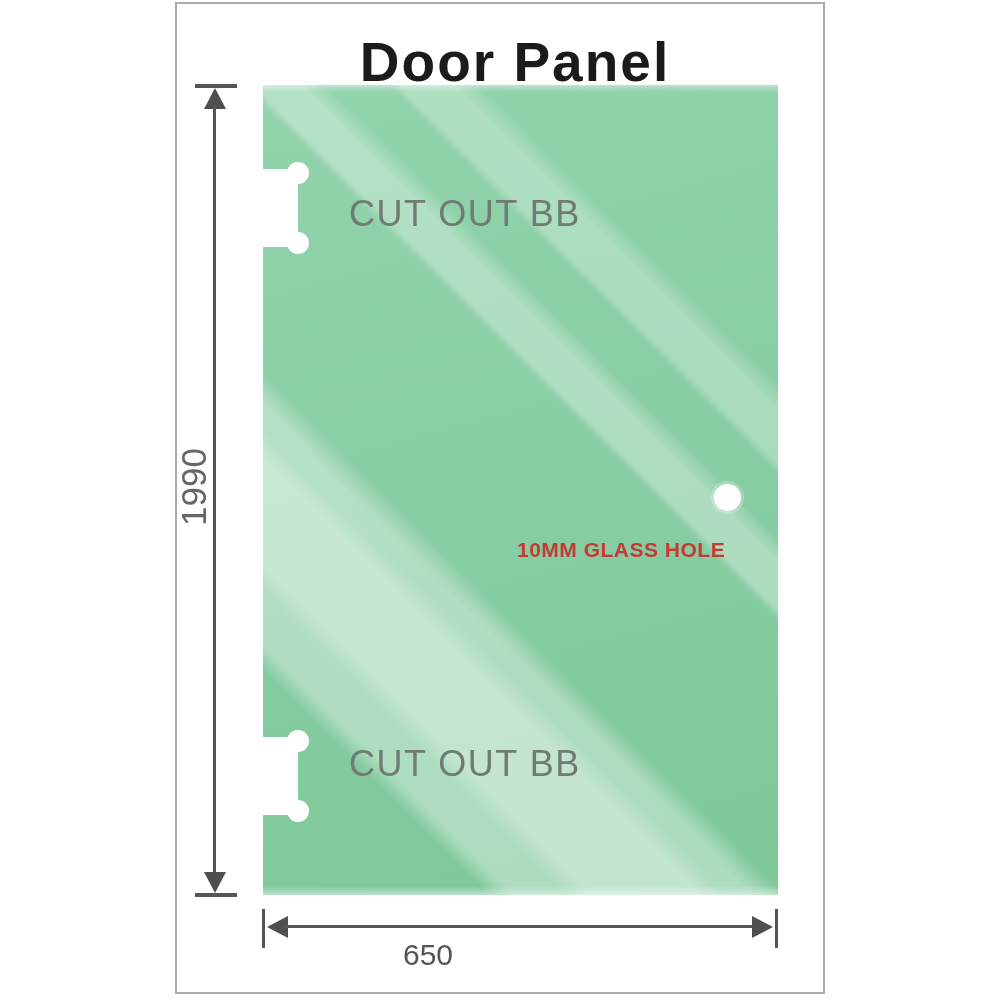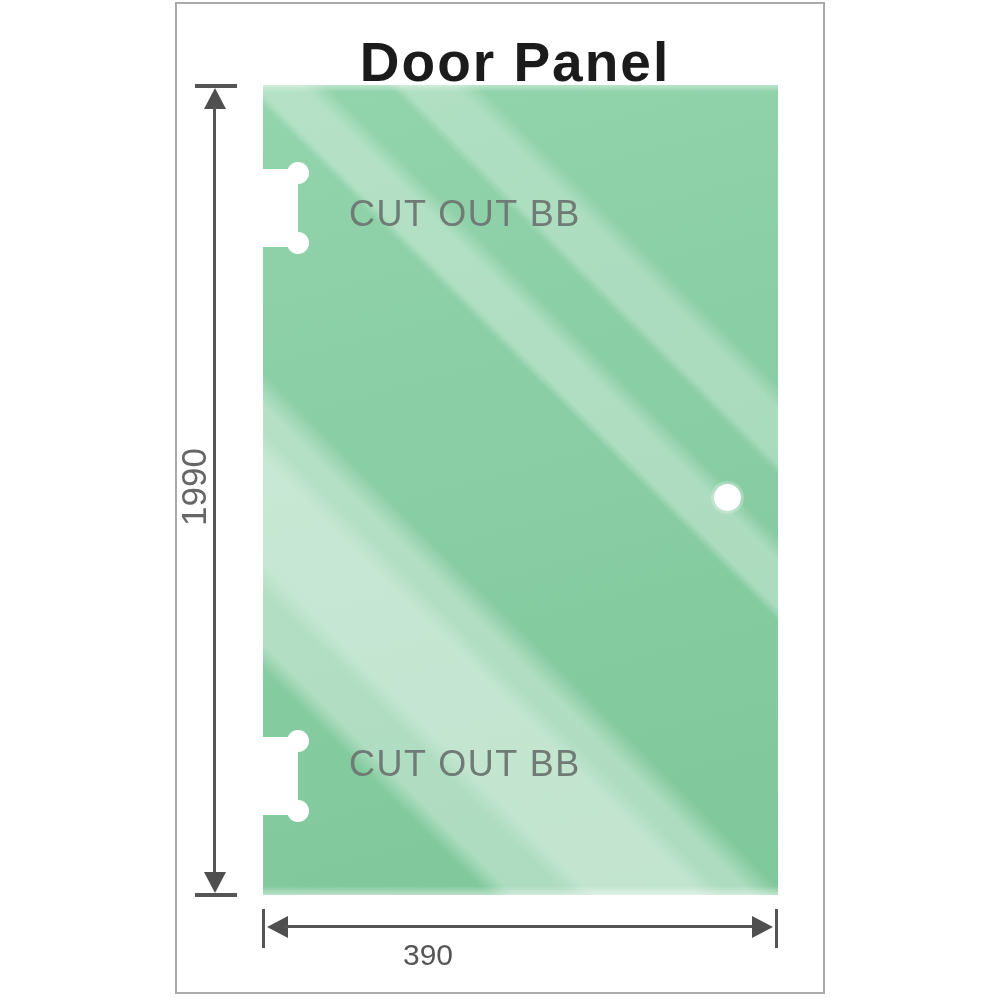--- a/index.html
+++ b/index.html
@@ -112,32 +112,33 @@
 
   <div class="panel"></div>
 
   <div class="cutout cutout-top"></div>
   <div class="cutout cutout-bottom"></div>
 
   <div class="cutout-label cutout-label-top">CUT OUT BB</div>
   <div class="cutout-label cutout-label-bottom">CUT OUT BB</div>
 
   <div class="glass-hole"></div>
+  <div class="hole-label">10MM GLASS HOLE</div>
 
   <div>
     <div class="dim v-cap-top"></div>
     <div class="tri tri-up"></div>
     <div class="dim v-line"></div>
     <div class="tri tri-down"></div>
     <div class="dim v-cap-bot"></div>
     <div class="v-label">1990</div>
   </div>
 
   <div>
     <div class="dim h-tick-left"></div>
     <div class="tri tri-left"></div>
     <div class="dim h-line"></div>
     <div class="tri tri-right"></div>
     <div class="dim h-tick-right"></div>
-    <div class="h-label">390</div>
+    <div class="h-label">650</div>
   </div>
 
 </div>
 
 </body></html>

